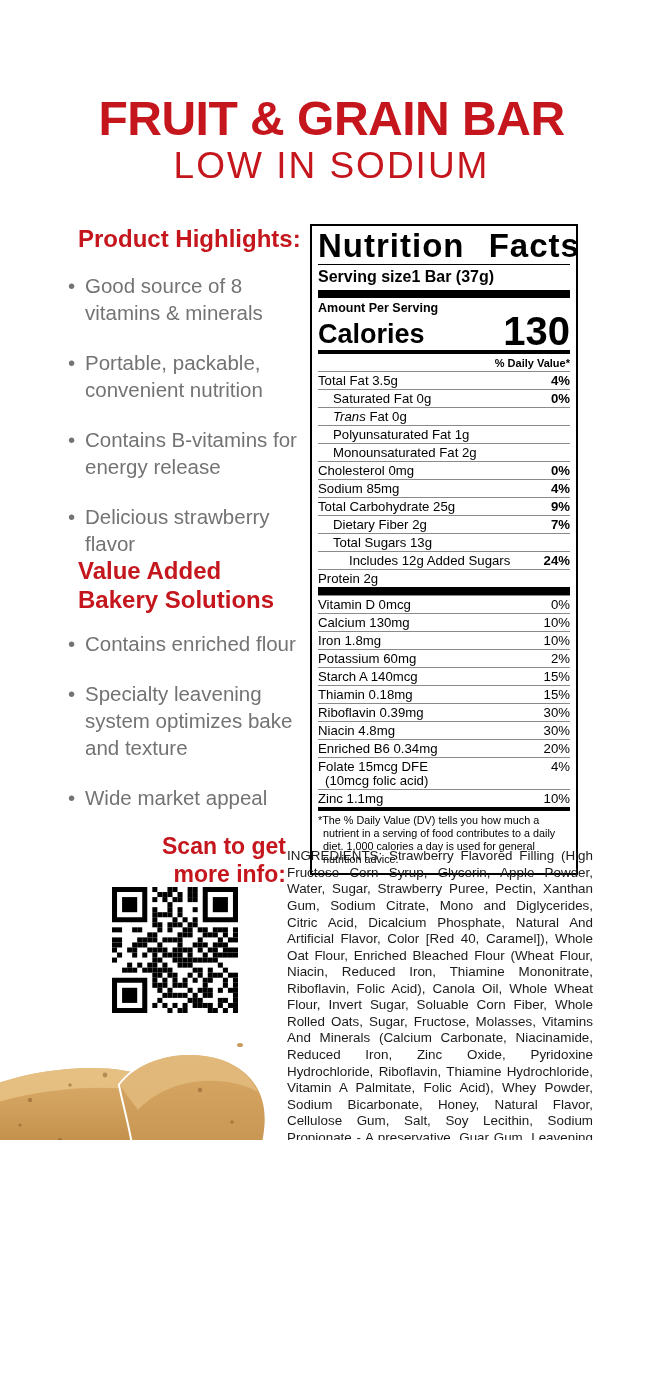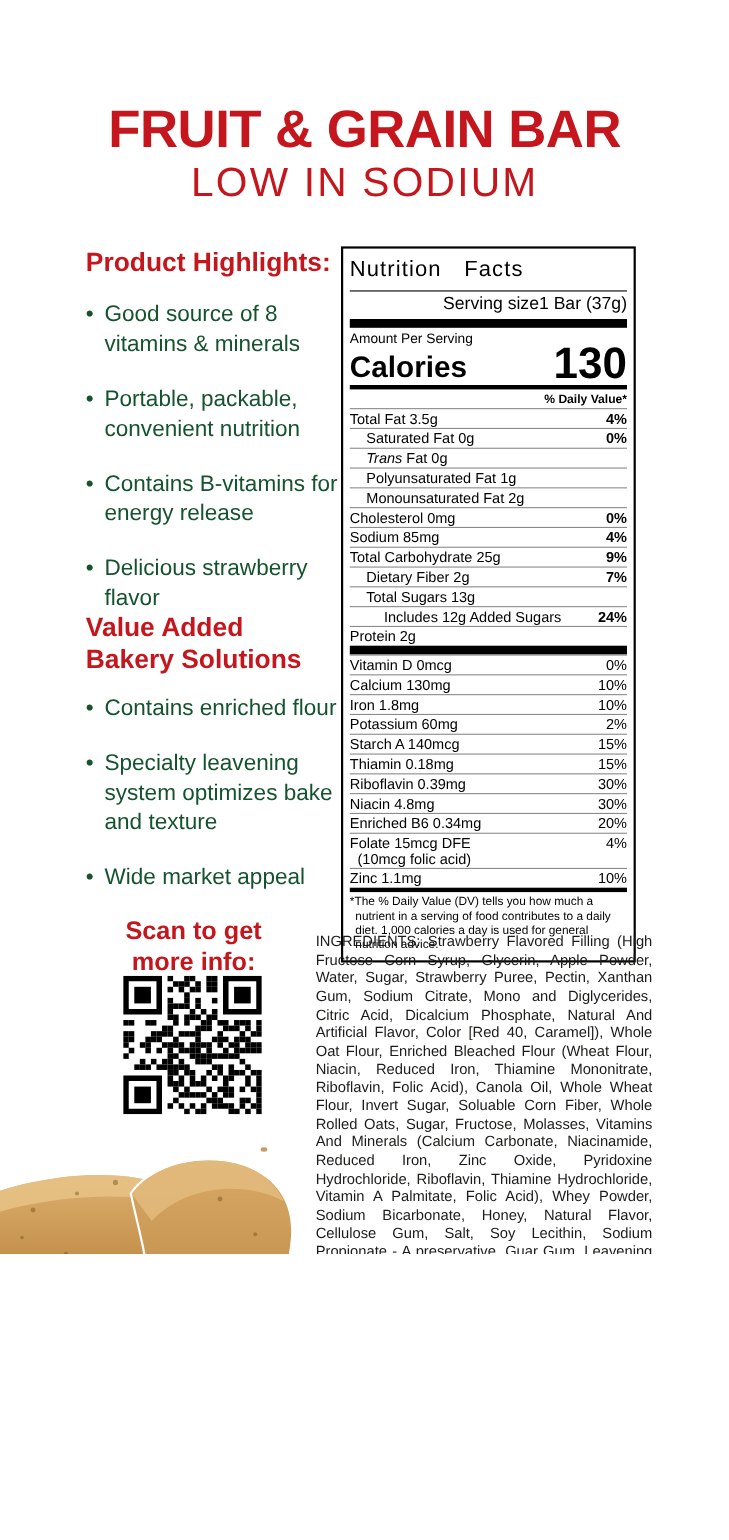--- a/index.html
+++ b/index.html
@@ -8,41 +8,41 @@
 
   
   .title{position:absolute;top:94px;left:0;width:663px;text-align:center;
          color:#c4161c;font-size:48px;font-weight:800;letter-spacing:-.5px;line-height:50px;}
   .subtitle{position:absolute;top:146px;left:0;width:663px;text-align:center;
          color:#c4161c;font-size:37px;font-weight:400;letter-spacing:2px;line-height:40px;}
 
   
   .red-h{color:#c4161c;font-weight:700;font-size:24px;line-height:29px;margin:0;white-space:pre-line;}
   .lh{position:absolute;left:78px;top:224px;width:240px;}
-  .blist{position:absolute;left:78px;width:240px;list-style:none;margin:0;padding:0;
-         color:#14532d;font-size:20.5px;line-height:27px;}
+  .blist{position:absolute;left:68px;width:240px;list-style:none;margin:0;padding:0;
+         color:#737373;font-size:20.5px;line-height:27px;}
   .blist li{position:relative;padding-left:17px;margin-bottom:23px;}
   .blist li::before{content:"\2022";position:absolute;left:0;top:0;}
   #hl-list{top:272px;}
   .vah{position:absolute;left:78px;top:556px;width:240px;}
   #va-list{top:630px;}
-  .scan{position:absolute;left:66px;top:832px;width:220px;text-align:center;
+  .scan{position:absolute;left:66px;top:832px;width:220px;text-align:right;
         color:#c4161c;font-weight:700;font-size:23px;line-height:28px;white-space:pre-line;}
   .qr{position:absolute;left:112px;top:887px;width:126px;height:126px;background:#fff;}
 
   
   .nfp{position:absolute;left:310px;top:224px;width:268px;box-sizing:border-box;
        border:2px solid #000;background:#fff;padding:2px 6px 2px;}
-  .nfp-title{font-size:20px;font-weight:400;letter-spacing:1px;word-spacing:14px;
+  .nfp-title{font-size:33px;font-weight:700;letter-spacing:1px;word-spacing:14px;
        line-height:33px;padding:1px 0 2px;white-space:nowrap;}
-  .serv{display:flex;justify-content:flex-end;font-weight:400;font-size:16px;
+  .serv{display:flex;justify-content:flex-start;font-weight:700;font-size:16px;
        line-height:20px;padding:2px 0 3px;border-top:1px solid #000;}
   .bar-l{height:8px;background:#000;}
   .bar-m{height:4px;background:#000;}
-  .amount{font-size:12.5px;font-weight:400;padding-top:3px;line-height:14px;}
+  .amount{font-size:12.5px;font-weight:700;padding-top:3px;line-height:14px;}
   .calrow{display:flex;justify-content:space-between;align-items:flex-end;padding-bottom:2px;}
   .calword{font-size:27px;font-weight:800;line-height:28px;}
   .calval{font-size:40px;font-weight:800;line-height:33px;}
   .dvh{text-align:right;font-size:11px;font-weight:700;padding:3px 0 2px;line-height:12px;}
   .nrow{display:flex;justify-content:space-between;align-items:flex-start;
         border-top:1px solid #8a8a8a;font-size:13.2px;line-height:14px;padding:1.5px 0;}
   .nrow .nl{text-align:left;}
   .nrow .nv{font-weight:400;}
   .nrow .nv.bb{font-weight:700;}
   .nrow.ind1{padding-left:15px;}

